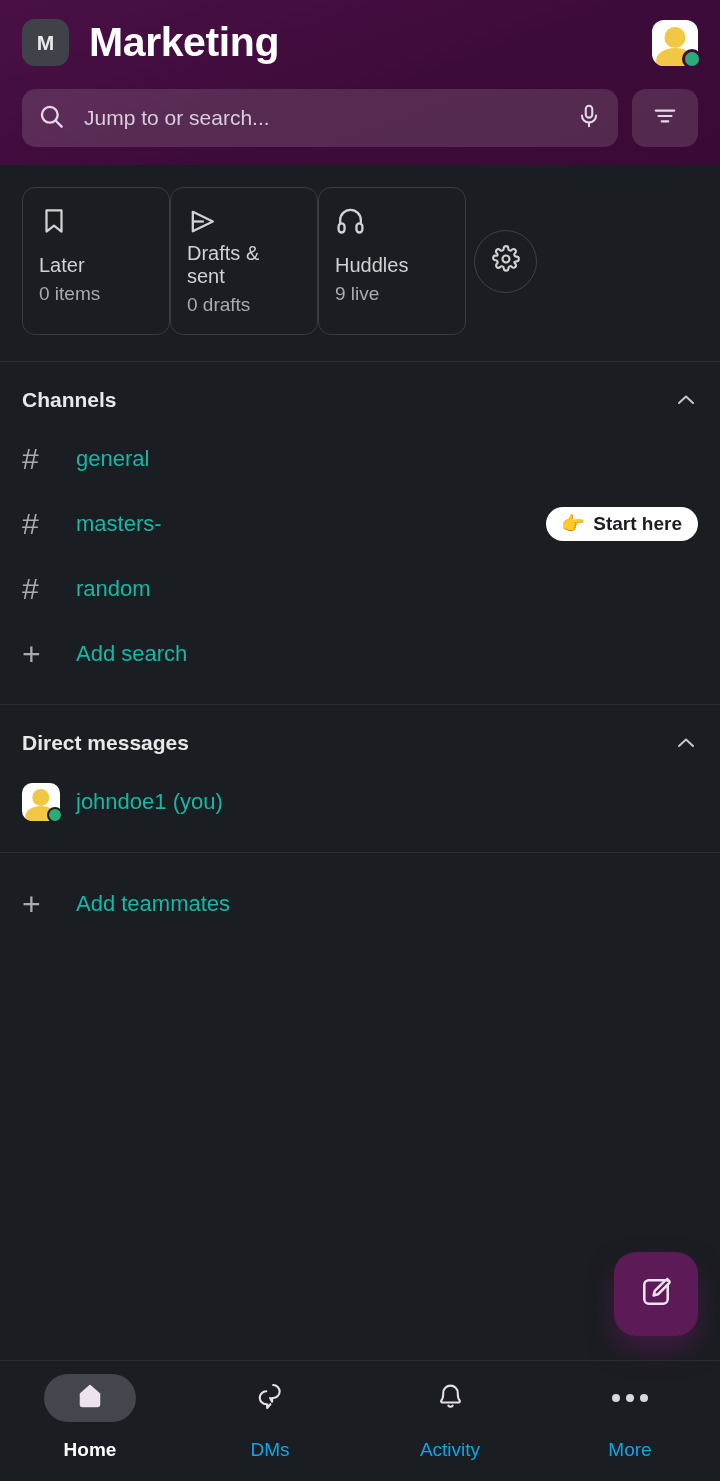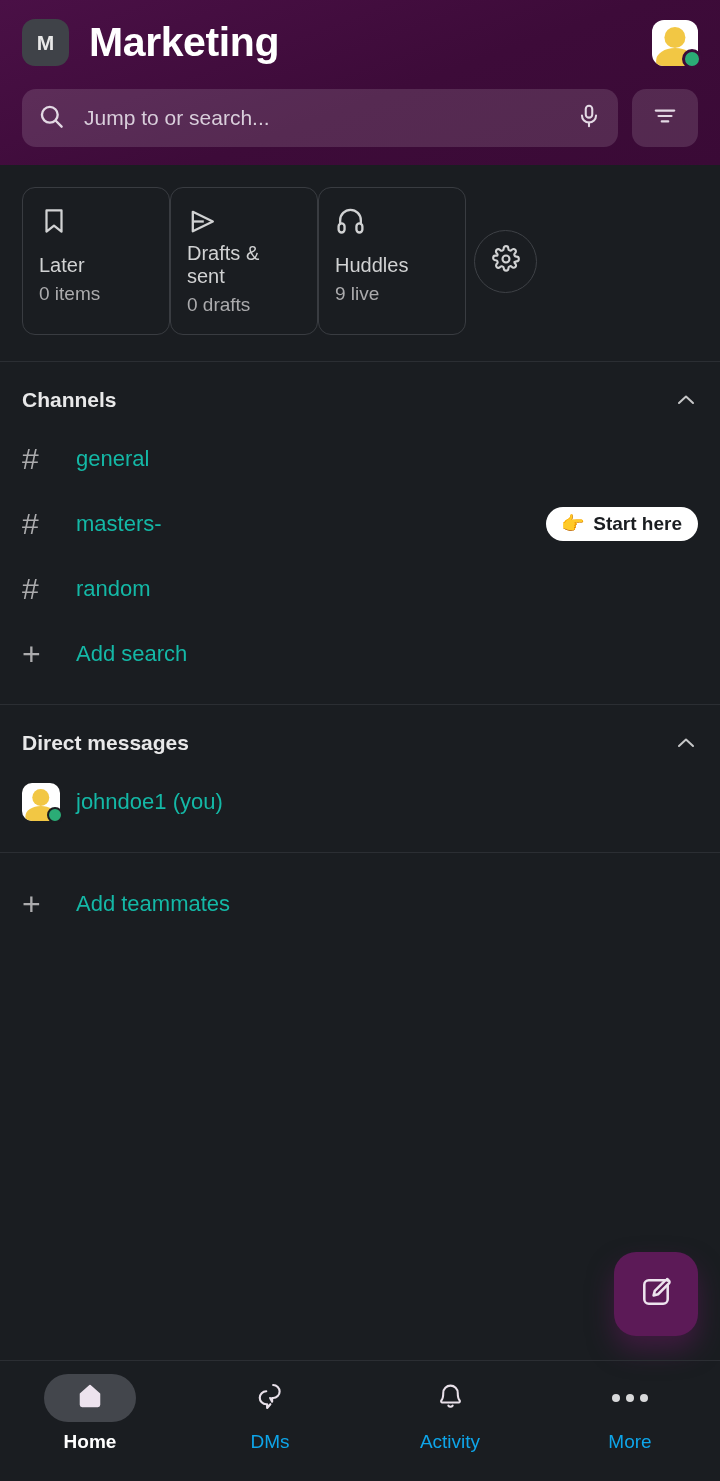--- a/index.html
+++ b/index.html
@@ -155,21 +155,21 @@
 
   
   .bottomnav {
     position:absolute; left:0; bottom:0; width:720px; height:121px;
     border-top:1px solid #2B2E33;
     display:flex; align-items:flex-start;
     padding-top:13px;
   }
   .navitem {
     flex:1; display:flex; flex-direction:column;
-    align-items:center; gap:9px;
+    align-items:center; gap:17px;
   }
   .nav-iconwrap {
     width:92px; height:48px; border-radius:24px;
     display:flex; align-items:center; justify-content:center;
   }
   .navitem.active .nav-iconwrap { background:#43464C; }
   .nav-label { font-size:19px; color:#0ea5e9; }
   .navitem.active .nav-label { color:#FFFFFF; font-weight:700; }
   .dots { display:flex; gap:6px; }
   .dots i { width:8px; height:8px; border-radius:50%; background:#D8D9DA; display:block; }

